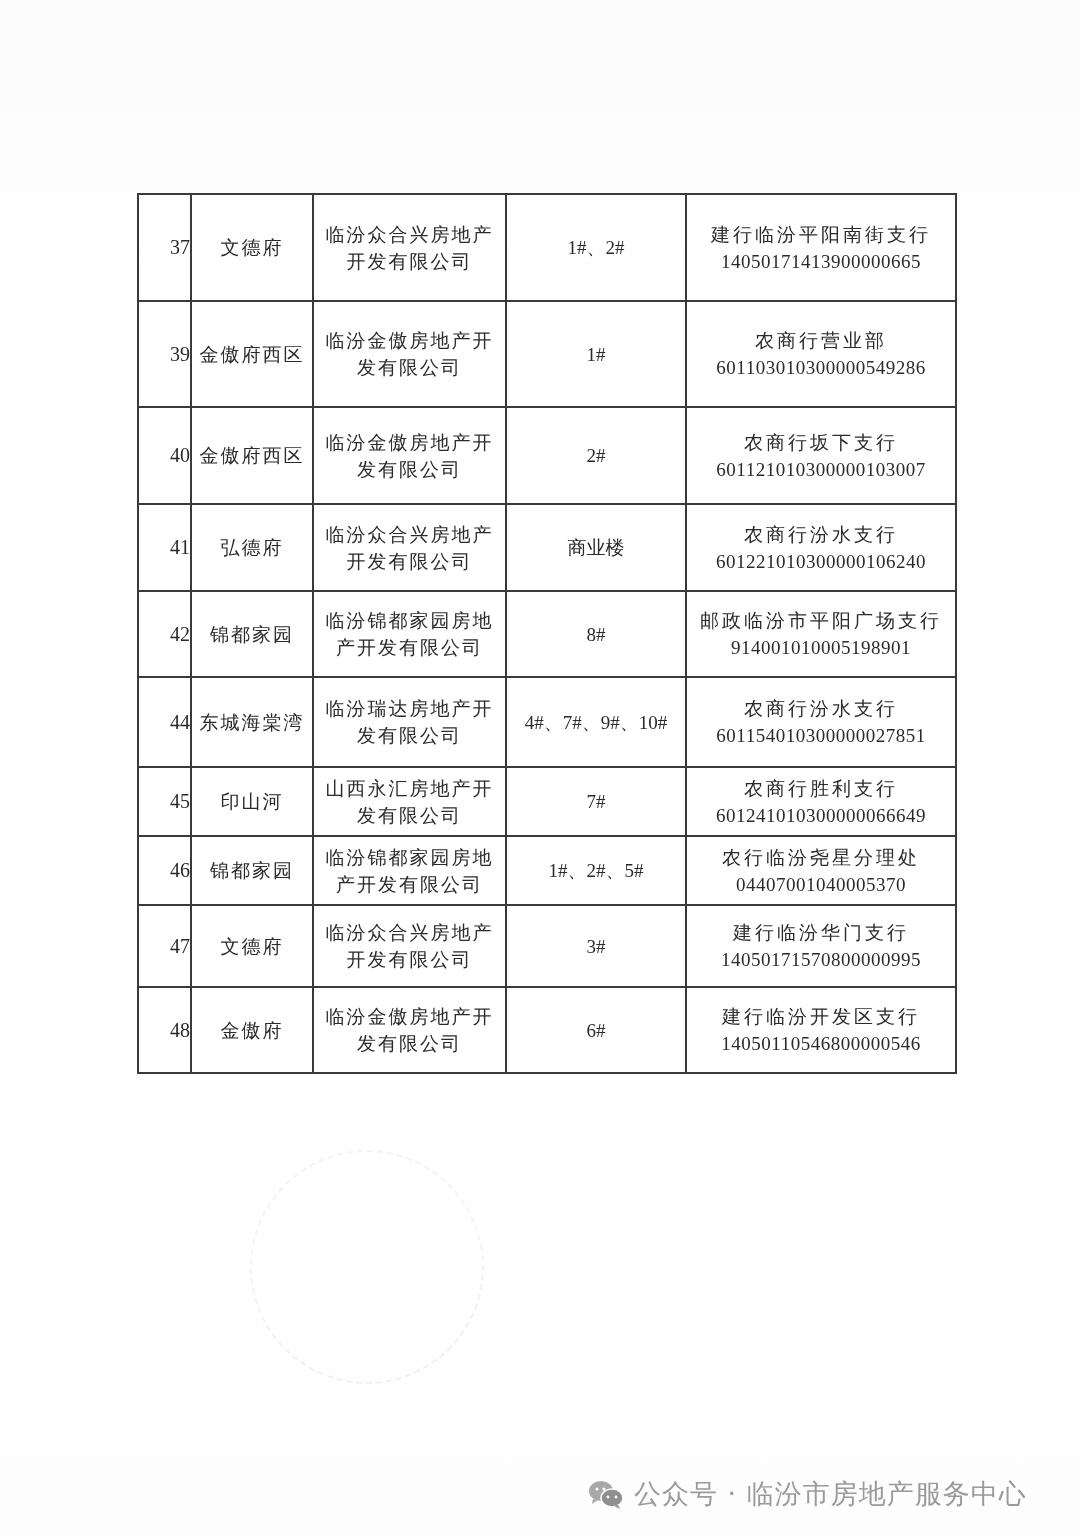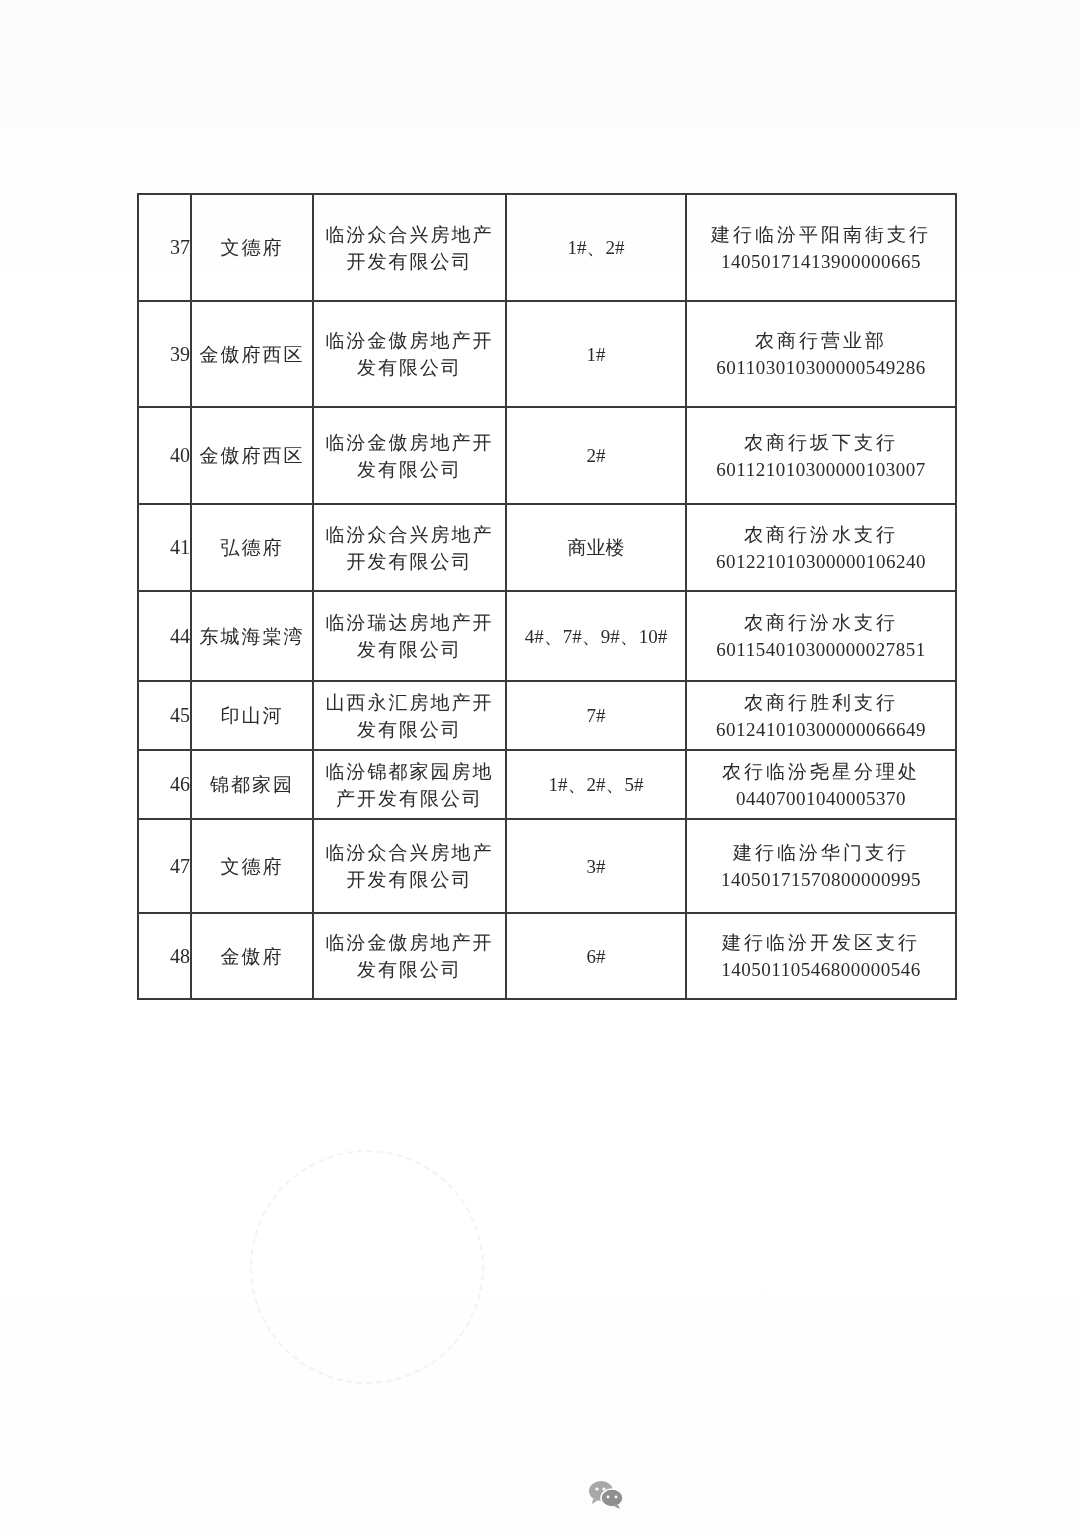--- a/index.html
+++ b/index.html
@@ -144,20 +144,33 @@
         <td class="dev">
             <span class="dev-line">临汾众合兴房地产</span>
             <span class="dev-line">开发有限公司</span>
           </td>
         <td class="bldg">商业楼</td>
         <td class="bank">
             <span class="bank-name">农商行汾水支行</span>
             <span class="bank-acct">601221010300000106240</span>
           </td>
       </tr>
+      <tr style="height:86px">
+        <td class="num">42</td>
+        <td>锦都家园</td>
+        <td class="dev">
+            <span class="dev-line">临汾锦都家园房地</span>
+            <span class="dev-line">产开发有限公司</span>
+          </td>
+        <td class="bldg">8#</td>
+        <td class="bank">
+            <span class="bank-name">邮政临汾市平阳广场支行</span>
+            <span class="bank-acct">914001010005198901</span>
+          </td>
+      </tr>
       <tr style="height:90px">
         <td class="num">44</td>
         <td>东城海棠湾</td>
         <td class="dev">
             <span class="dev-line">临汾瑞达房地产开</span>
             <span class="dev-line">发有限公司</span>
           </td>
         <td class="bldg">4#、7#、9#、10#</td>
         <td class="bank">
             <span class="bank-name">农商行汾水支行</span>
@@ -183,21 +196,21 @@
         <td class="dev">
             <span class="dev-line">临汾锦都家园房地</span>
             <span class="dev-line">产开发有限公司</span>
           </td>
         <td class="bldg">1#、2#、5#</td>
         <td class="bank">
             <span class="bank-name">农行临汾尧星分理处</span>
             <span class="bank-acct">04407001040005370</span>
           </td>
       </tr>
-      <tr style="height:94px">
+      <tr style="height:82px">
         <td class="num">47</td>
         <td>文德府</td>
         <td class="dev">
             <span class="dev-line">临汾众合兴房地产</span>
             <span class="dev-line">开发有限公司</span>
           </td>
         <td class="bldg">3#</td>
         <td class="bank">
             <span class="bank-name">建行临汾华门支行</span>
             <span class="bank-acct">14050171570800000995</span>
@@ -225,14 +238,15 @@
         <ellipse cx="13" cy="12" rx="12" ry="10" fill="#a8a8a8"></ellipse>
         <path d="M5 20 L4 25 L10 21 Z" fill="#a8a8a8"></path>
         <ellipse cx="24" cy="19" rx="11" ry="9" fill="#8f8f8f" stroke="#ffffff" stroke-width="1.5"></ellipse>
         <path d="M30 26 L32 30 L26 27 Z" fill="#8f8f8f"></path>
         <circle cx="9" cy="10" r="1.6" fill="#ffffff"></circle>
         <circle cx="16" cy="10" r="1.6" fill="#ffffff"></circle>
         <circle cx="20" cy="18" r="1.4" fill="#ffffff"></circle>
         <circle cx="28" cy="18" r="1.4" fill="#ffffff"></circle>
       </svg>
     </span>
+    <span>公众号 · 临汾市房地产服务中心</span>
   </div>
 </div>
 
 </body></html>

